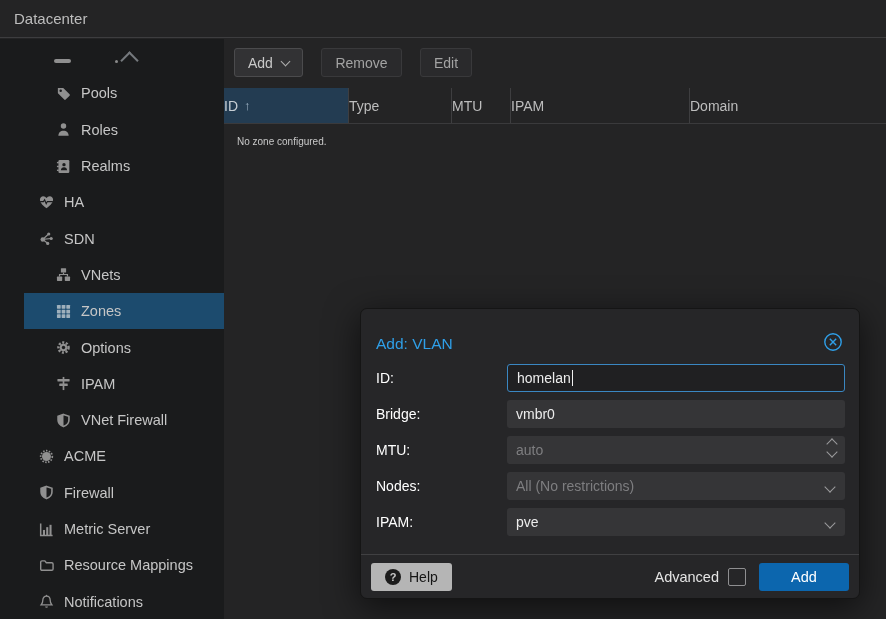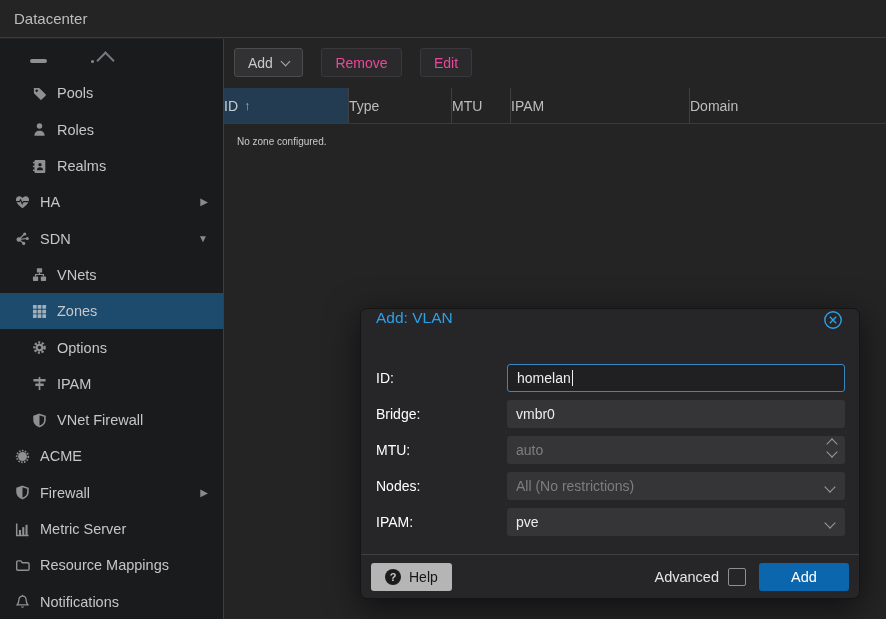--- a/index.html
+++ b/index.html
@@ -9,21 +9,21 @@
 
   
   .topbar{position:absolute;left:0;top:0;width:886px;height:38px;
           background:#242425;border-bottom:1px solid #3d3d3f;box-sizing:border-box;
           display:flex;align-items:center;}
   .topbar .title{padding-left:14px;font-size:15px;color:#bdbdbd;}
 
   
   .sidebar{position:absolute;left:0;top:39px;width:223px;bottom:0;
            background:#1a1b1c;border-right:1px solid #3d3d3f;box-sizing:content-box;
-           overflow:hidden;}
+           overflow:hidden;padding-left:24px;}
   .nav-item{position:relative;height:36.3px;display:flex;align-items:center;
             padding-left:14px;color:#c6c6c6;font-size:14.5px;cursor:pointer;}
   .nav-item.indent{padding-left:31px;}
   .nav-item.sel{background:#1c4b6e;}
   .nicon{width:16px;height:16px;margin-right:10px;color:#909090;
          display:inline-flex;align-items:center;justify-content:center;flex:none;}
   .nav-item.sel .nicon{color:#9fb0bc;}
   .nicon svg{width:15px;height:15px;}
   .arrow{position:absolute;right:15px;font-size:10px;color:#8a8a8a;line-height:1;}
   
@@ -34,42 +34,42 @@
   .partial .chevup{position:absolute;left:99px;top:15px;width:11px;height:11px;
                    border-right:2px solid #75797d;border-bottom:2px solid #75797d;
                    transform:rotate(-135deg);}
 
   
   .content{position:absolute;left:224px;top:39px;right:0;bottom:0;background:#242425;}
   .toolbar{height:49px;padding:9px 0 0 10px;box-sizing:border-box;}
   .tbtn{display:inline-flex;align-items:center;height:29px;padding:0 13px;
         margin-right:14px;background:#323234;border:1px solid #4b4b4d;
         border-radius:3px;color:#c9c9c9;font-size:14px;box-sizing:border-box;cursor:pointer;}
-  .tbtn.disabled{background:#2a2a2c;border-color:#39393b;color:#ec4899;cursor:default;}
+  .tbtn.disabled{background:#2a2a2c;border-color:#39393b;color:#a3a3a3;cursor:default;}
   .tchev{width:6px;height:6px;border-right:1.6px solid #aeaeae;border-bottom:1.6px solid #aeaeae;
          transform:rotate(45deg);margin-left:9px;margin-top:-3px;}
 
   .grid-header{display:flex;height:35px;border-bottom:1px solid #3a3a3c;
                font-size:14px;color:#bdbdbd;}
   .hcell{height:100%;display:flex;align-items:center;padding:0 0;
          border-right:1px solid #3e3e40;box-sizing:border-box;cursor:pointer;}
   .hcell.c-id{width:125px;background:#233c52;color:#c7ced4;}
   .hcell.c-type{width:103px;}
   .hcell.c-mtu{width:59px;}
   .hcell.c-ipam{width:179px;}
   .hcell.c-domain{flex:1;border-right:none;}
   .sort-arrow{margin-left:6px;color:#9fb4c6;font-size:13px;}
   .empty-text{padding:12px 13px;color:#c9c9c9;font-size:10px;}
 
   
   .dialog{position:absolute;left:360px;top:308px;width:500px;height:291px;
           background:#262628;border:1px solid #151515;border-radius:7px;
           box-shadow:0 8px 34px rgba(0,0,0,.6);box-sizing:border-box;
           display:flex;flex-direction:column;z-index:10;}
-  .dlg-header{height:44px;display:flex;align-items:flex-start;padding:0 15px;flex:none;}
+  .dlg-header{height:44px;display:flex;align-items:flex-end;padding:0 15px;flex:none;}
   .dlg-title{color:#2f9fe8;font-size:15.5px;}
   .dlg-close{margin-left:auto;width:22px;height:22px;cursor:pointer;display:flex;}
   .dlg-body{flex:1;padding-top:11px;}
   .frow{display:flex;align-items:center;height:28px;margin:0 14px 8px 15px;}
   .flabel{width:131px;color:#ffffff;font-size:14px;flex:none;}
   .fctl{flex:1;height:28px;background:#353537;border-radius:3px;
         display:flex;align-items:center;padding:0 9px;color:#ececec;font-size:14px;
         position:relative;box-sizing:border-box;cursor:text;}
   .fctl.focused{background:#202022;border:1px solid #3a87c2;}
   .fctl.ph{color:#7e7e80;}

